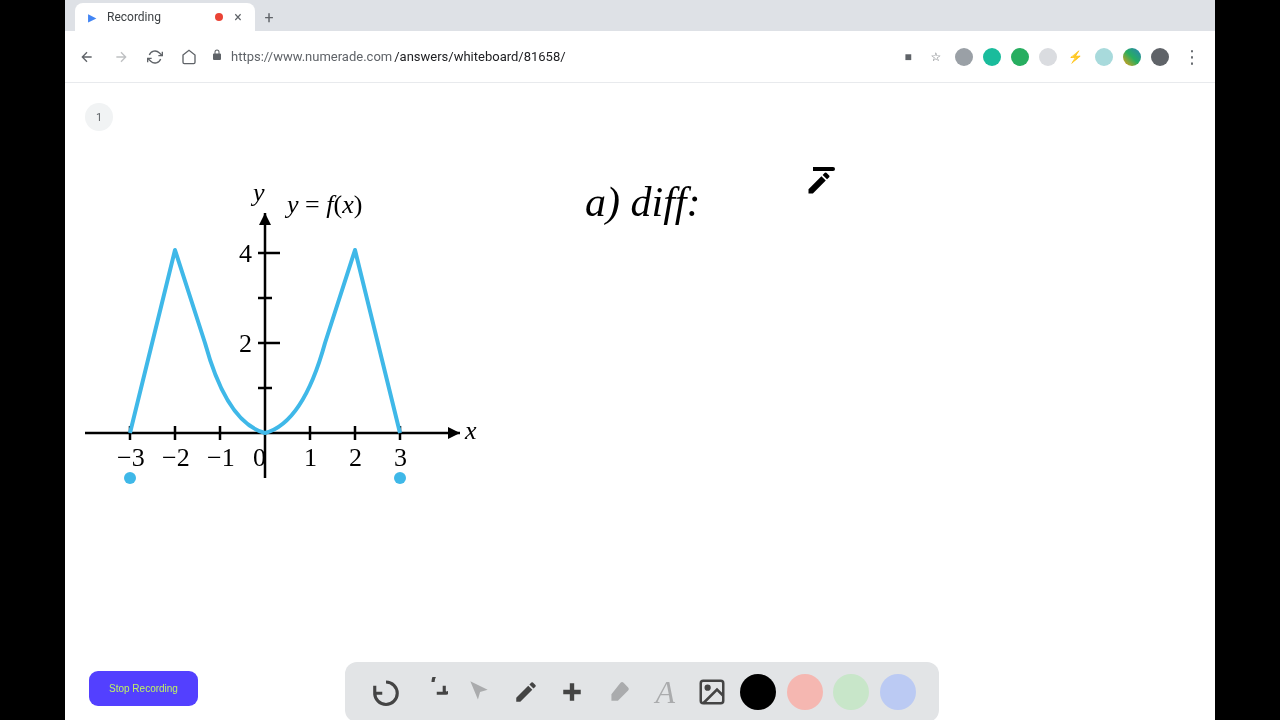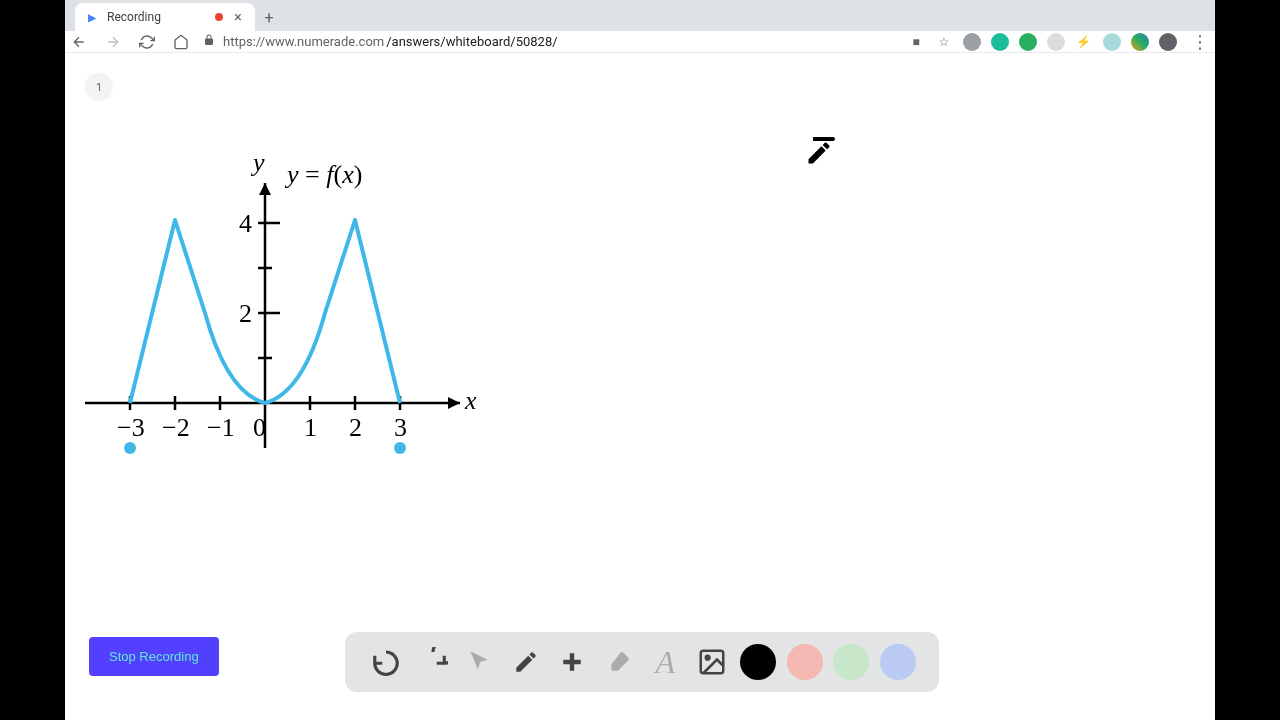--- a/index.html
+++ b/index.html
@@ -5,21 +5,21 @@
     * { margin: 0; padding: 0; box-sizing: border-box; }
     body { font-family: -apple-system, BlinkMacSystemFont, "Segoe UI", Roboto, sans-serif; background: #000; width: 1280px; height: 720px; overflow: hidden; }
     .browser-window { background: #fff; width: 1150px; height: 720px; margin-left: 65px; position: relative; }
     .tab-bar { background: #dee1e6; height: 31px; display: flex; align-items: flex-end; padding-left: 10px; }
     .tab { background: #fff; height: 28px; width: 180px; border-radius: 8px 8px 0 0; display: flex; align-items: center; padding: 0 10px; gap: 8px; font-size: 12px; color: #3c4043; position: relative; }
     .tab-favicon { width: 14px; height: 14px; display: flex; align-items: center; justify-content: center; color: #4285f4; font-weight: bold; font-size: 10px; }
     .tab-title { flex: 1; overflow: hidden; white-space: nowrap; text-overflow: ellipsis; }
     .tab-rec { width: 8px; height: 8px; border-radius: 50%; background: #ea4335; }
     .tab-close { width: 14px; height: 14px; display: flex; align-items: center; justify-content: center; color: #5f6368; cursor: pointer; font-size: 14px; }
     .new-tab { width: 28px; height: 28px; display: flex; align-items: center; justify-content: center; color: #5f6368; cursor: pointer; font-size: 16px; }
-    .address-bar { height: 22px; background: #fff; display: flex; align-items: center; padding: 0 2px; gap: 10px; border-bottom: 1px solid #e8eaed; }
+    .address-bar { height: 52px; background: #fff; display: flex; align-items: center; padding: 0 10px; gap: 10px; border-bottom: 1px solid #e8eaed; }
     .nav-btn { width: 24px; height: 24px; display: flex; align-items: center; justify-content: center; color: #5f6368; cursor: pointer; font-size: 16px; }
     .url-box { flex: 1; display: flex; align-items: center; gap: 8px; font-size: 13px; color: #5f6368; }
     .lock-icon { color: #5f6368; font-size: 12px; }
     .url-text { color: #5f6368; }
     .url-path { color: #202124; }
     .ext-icons { display: flex; align-items: center; gap: 10px; }
     .ext-icon { width: 18px; height: 18px; border-radius: 50%; display: flex; align-items: center; justify-content: center; font-size: 12px; }
     .ext-star { color: #5f6368; }
     .ext-circle-grey { background: #9aa0a6; }
     .ext-circle-teal { background: #1abc9c; }
@@ -32,21 +32,21 @@
     .graph-labels { position: absolute; font-family: "Times New Roman", serif; font-size: 26px; font-style: italic; }
     .label-y { top: 0; left: 178px; }
     .label-fx { top: 12px; left: 212px; font-style: normal; }
     .label-fx .it { font-style: italic; }
     .label-d { top: 35px; left: 210px; font-style: normal; }
     .label-d .it { font-style: italic; }
     .label-x { top: 238px; left: 390px; }
     .axis-svg { position: absolute; top: 0; left: 0; }
     .handwriting { position: absolute; top: 95px; left: 520px; font-family: "Comic Sans MS", cursive; font-size: 42px; font-style: italic; color: #000; }
     .pen-cursor { position: absolute; top: 86px; left: 740px; }
-    .stop-btn { position: absolute; bottom: 30px; left: 24px; background: #5340ff; color: #5eead4; border: none; padding: 12px 20px; font-size: 13px; border-radius: 4px; cursor: pointer; }
+    .stop-btn { position: absolute; bottom: 30px; left: 24px; background: #5340ff; color: #bef264; border: none; padding: 12px 20px; font-size: 10px; border-radius: 9px; cursor: pointer; }
     .toolbar { position: absolute; bottom: 14px; left: 280px; width: 594px; height: 60px; background: #e2e4e6; border-radius: 12px; display: flex; align-items: center; justify-content: space-around; padding: 0 18px; }
     .tool-btn { width: 36px; height: 36px; display: flex; align-items: center; justify-content: center; cursor: pointer; color: #444; }
     .color-swatch { width: 36px; height: 36px; border-radius: 50%; cursor: pointer; }
     .swatch-black { background: #000; }
     .swatch-red { background: #f5b7b1; }
     .swatch-green { background: #c8e6c9; }
     .swatch-blue { background: #bbcaf3; }
   </style>
 </head>
 <body>
@@ -84,21 +84,21 @@
           <path d="M3 9l9-7 9 7v11a2 2 0 01-2 2H5a2 2 0 01-2-2z"></path>
         </svg>
     </div>
     <div class="url-box">
       <span class="lock-icon">
         <svg width="12" height="12" viewBox="0 0 24 24" fill="currentColor">
             <path d="M12 1a5 5 0 00-5 5v3H6a2 2 0 00-2 2v9a2 2 0 002 2h12a2 2 0 002-2v-9a2 2 0 00-2-2h-1V6a5 5 0 00-5-5zm-3 5a3 3 0 016 0v3H9V6z"></path>
           </svg>
       </span>
       <span class="url-text">https://www.numerade.com</span>
-        <span class="url-path" style="margin-left:-6px">/answers/whiteboard/50828/</span>
+        <span class="url-path" style="margin-left:-6px">/answers/whiteboard/81658/</span>
     </div>
     <div class="ext-icons">
       <span class="ext-icon" style="color:#5f6368">■</span>
       <span class="ext-icon ext-star">☆</span>
       <span class="ext-icon ext-circle-grey"></span>
       <span class="ext-icon ext-circle-teal"></span>
       <span class="ext-icon ext-circle-green"></span>
       <span class="ext-icon" style="background:#dadce0"></span>
       <span class="ext-icon" style="color:#f4b400">⚡</span>
       <span class="ext-icon" style="background:#a8dadc"></span>
@@ -145,20 +145,21 @@
         <text x="132" y="288" font-family="Times New Roman" font-size="26">−1</text>
         <text x="178" y="288" font-family="Times New Roman" font-size="26">0</text>
         <text x="229" y="288" font-family="Times New Roman" font-size="26">1</text>
         <text x="274" y="288" font-family="Times New Roman" font-size="26">2</text>
         <text x="319" y="288" font-family="Times New Roman" font-size="26">3</text>
         <text x="164" y="174" font-family="Times New Roman" font-size="26">2</text>
         <text x="164" y="84" font-family="Times New Roman" font-size="26">4</text>
       </svg>
     </div>
 
+    <div class="handwriting">a) diff:</div>
 
     <div class="pen-cursor">
       <svg width="28" height="28" viewBox="0 0 24 24">
           <path d="M3 17.25V21h3.75L17.81 9.94l-3.75-3.75L3 17.25zM20.71 7.04a1 1 0 000-1.41l-2.34-2.34a1 1 0 00-1.41 0l-1.83 1.83 3.75 3.75 1.83-1.83z" fill="#000"></path>
         </svg>
       <svg width="24" height="6" style="position:absolute;top:-3px;left:8px">
           <line x1="0" y1="3" x2="20" y2="3" stroke="#000" stroke-width="4" stroke-linecap="round"></line>
         </svg>
     </div>
 

